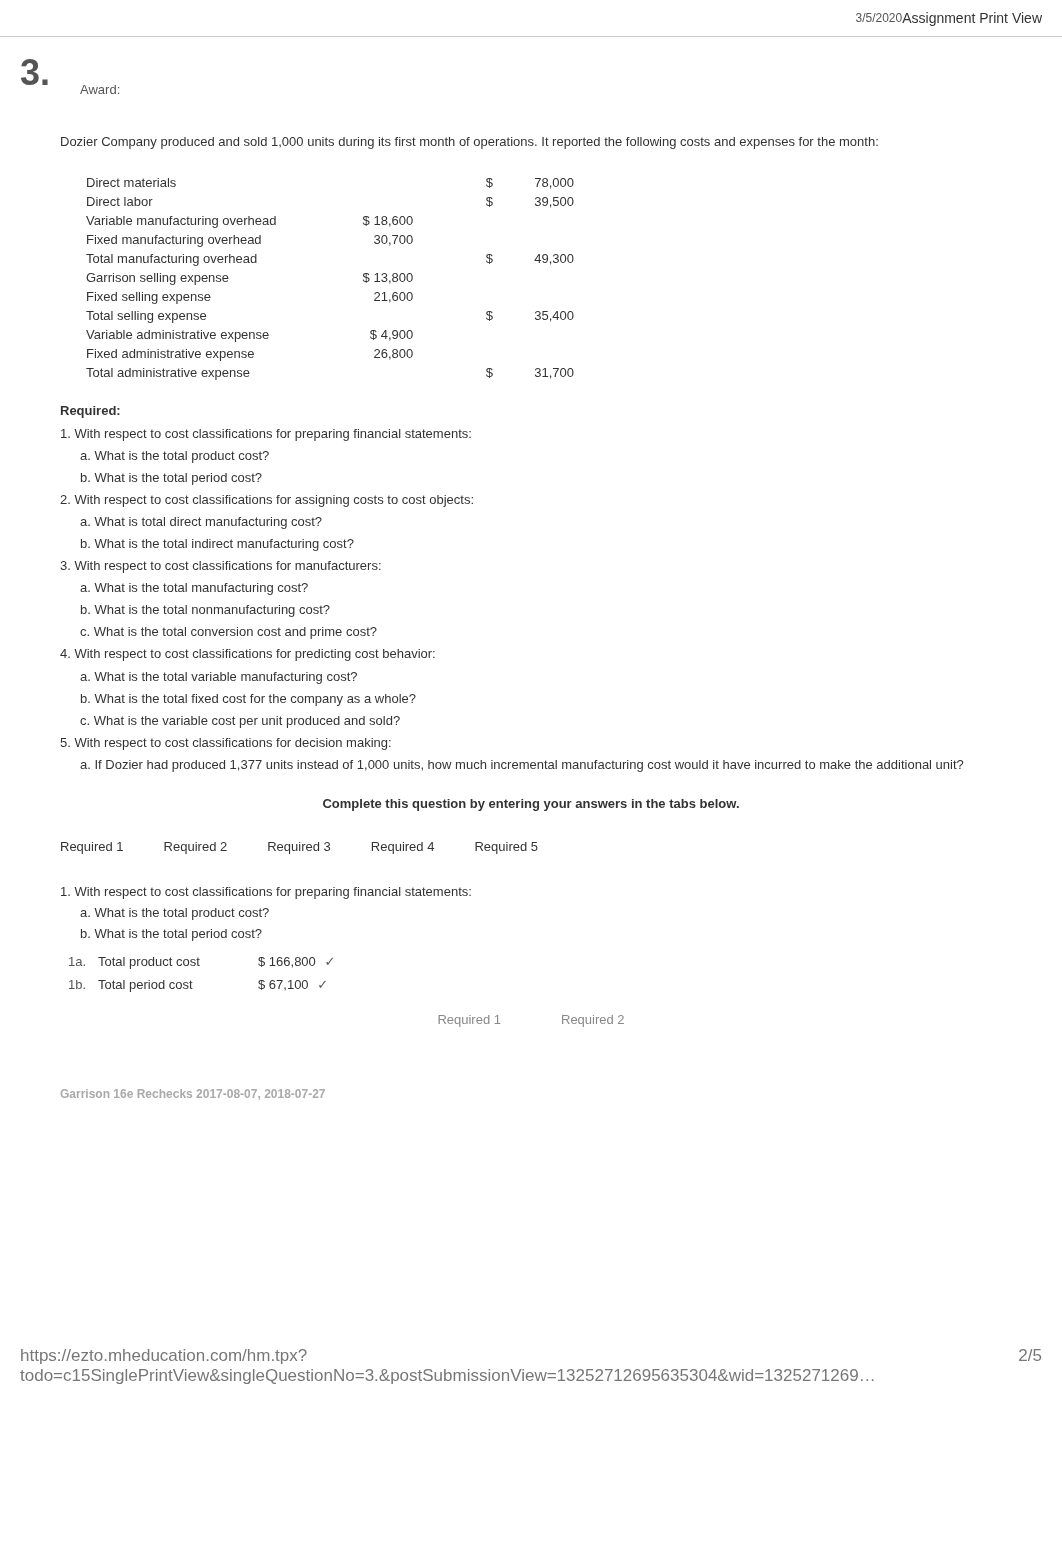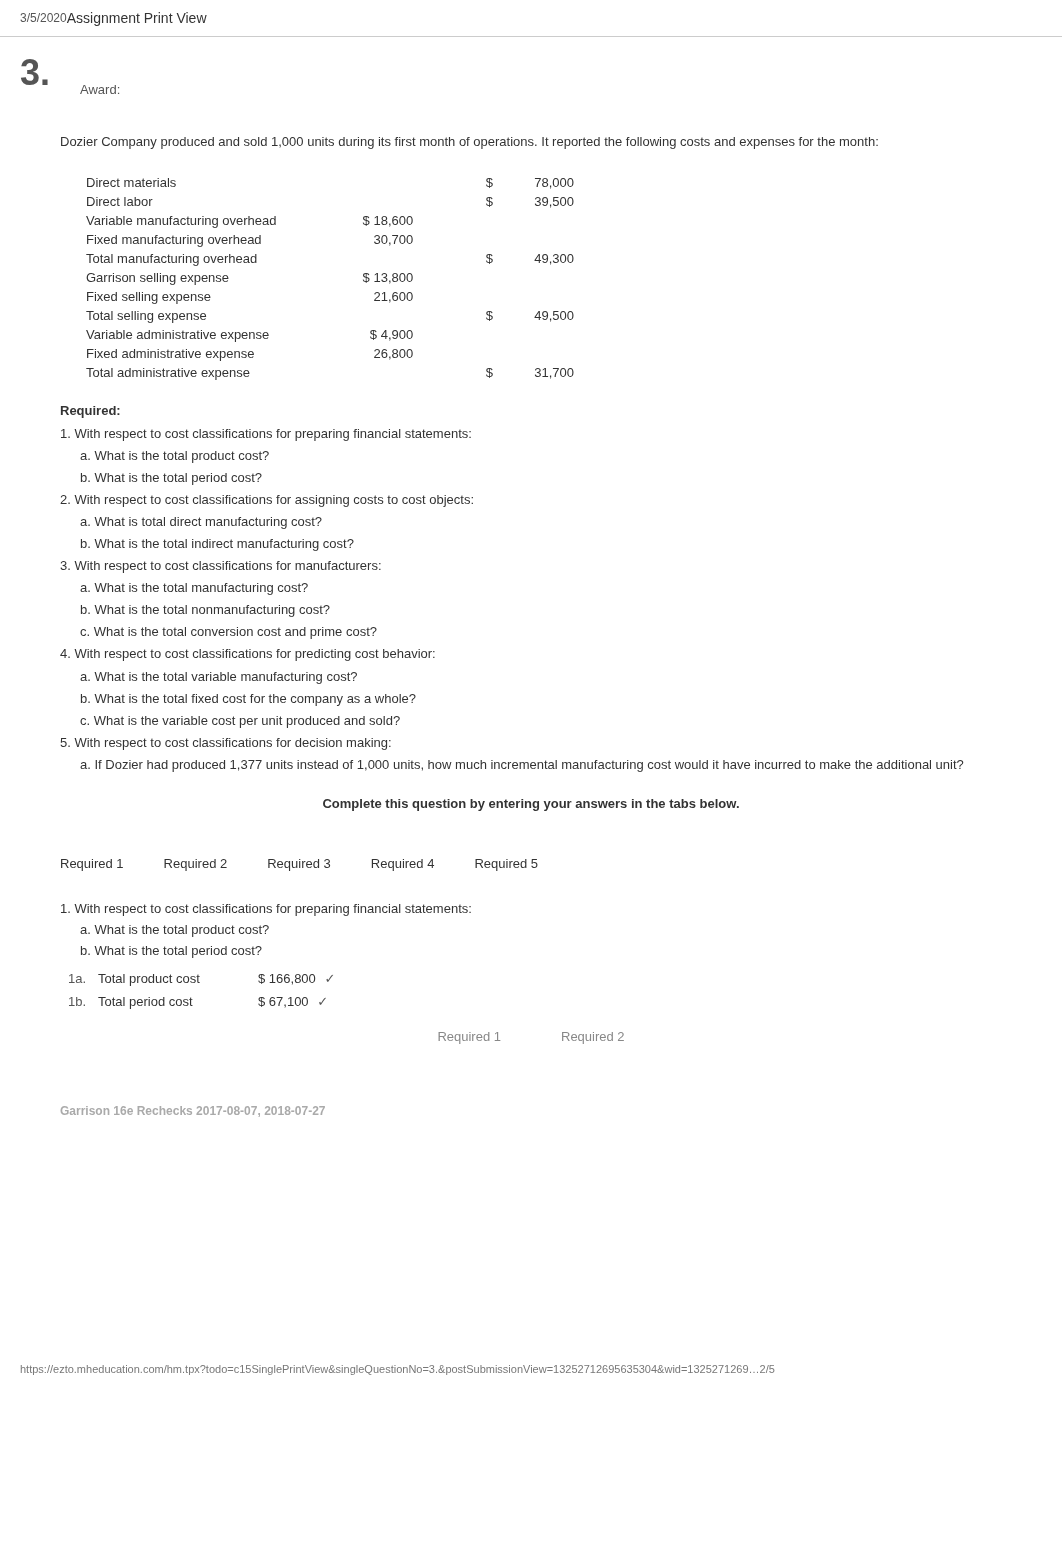--- a/index.html
+++ b/index.html
@@ -5,21 +5,21 @@
     * { margin: 0; padding: 0; box-sizing: border-box; }
     body {
       font-family: Arial, sans-serif;
       font-size: 13px;
       color: #333;
       background: #fff;
       padding: 0;
     }
     .page-header {
       display: flex;
-      justify-content: flex-start;
+      justify-content: flex-end;
       align-items: center;
       padding: 10px 20px;
       border-bottom: 1px solid #ccc;
       font-size: 12px;
       color: #555;
     }
     .page-header .center-title {
       font-size: 14px;
       color: #333;
     }
@@ -83,21 +83,21 @@
     .required-list li {
       margin-left: 0;
     }
     .required-list .sub-item {
       margin-left: 20px;
     }
     .complete-instruction {
       font-weight: bold;
       font-size: 13px;
       text-align: center;
-      margin: 20px 0 32px 0;
+      margin: 20px 0 15px 0;
     }
     .tabs-row {
       display: flex;
       gap: 0;
       border: none;
       margin-bottom: 15px;
       padding: 8px 0;
     }
     .tab-item {
       padding: 5px 20px;
@@ -157,21 +157,21 @@
       font-size: 12px;
       color: #aaa;
       margin-top: 60px;
       margin-bottom: 20px;
       font-weight: bold;
     }
     .page-footer {
       display: flex;
       justify-content: flex-start;
       padding: 5px 20px;
-      font-size: 11px;
+      font-size: 17px;
       color: #777;
       margin-top: 200px;
     }
   </style>
 </head>
 <body>
 
 <div class="page-header">
   <span>3/5/2020</span>
   <span class="center-title">Assignment Print View</span>
@@ -228,21 +228,21 @@
         <tr>
       <td class="label-col">Fixed selling expense</td>
       <td class="num-col">21,600</td>
       <td class="num-col"></td>
       <td class="total-col"></td>
     </tr>
         <tr>
       <td class="label-col">Total selling expense</td>
       <td class="num-col"></td>
       <td class="num-col">$</td>
-      <td class="total-col">49,500</td>
+      <td class="total-col">35,400</td>
     </tr>
         <tr>
       <td class="label-col">Variable administrative expense</td>
       <td class="num-col">$ 4,900</td>
       <td class="num-col"></td>
       <td class="total-col"></td>
     </tr>
         <tr>
       <td class="label-col">Fixed administrative expense</td>
       <td class="num-col">26,800</td>

